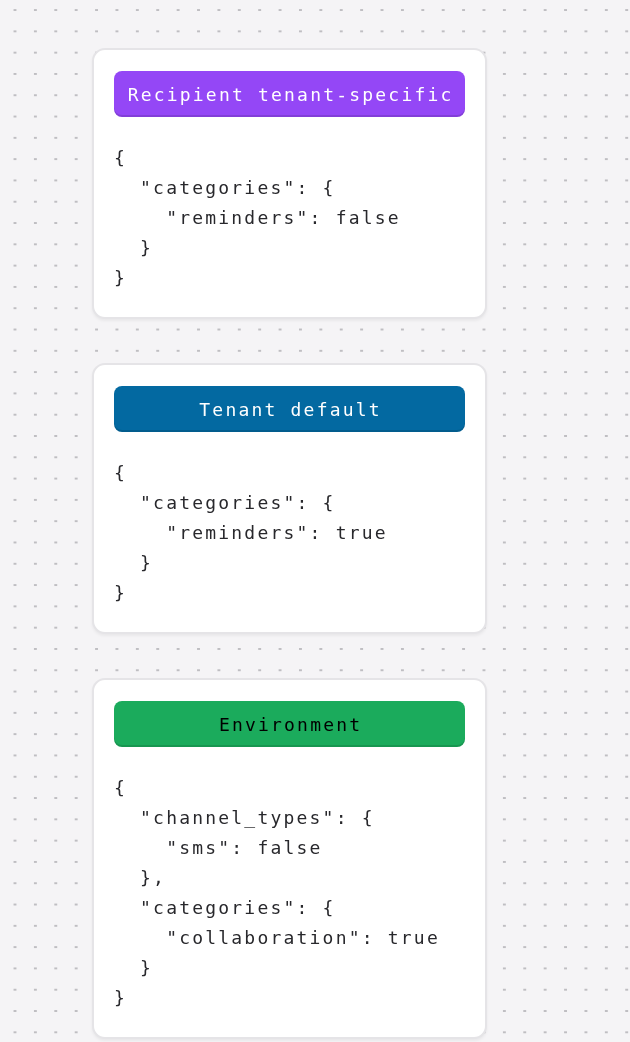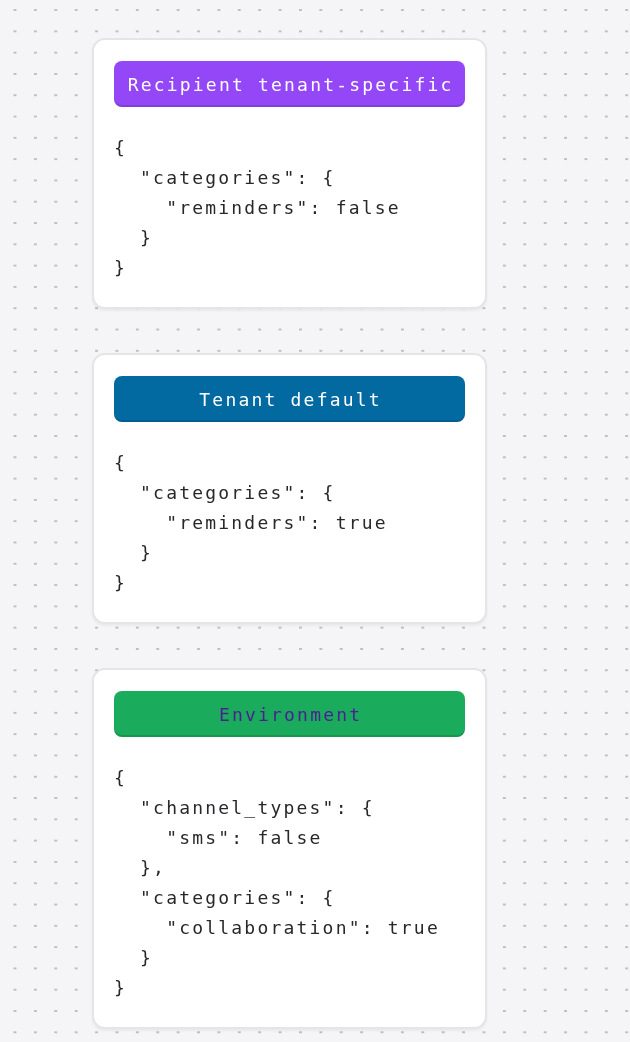--- a/index.html
+++ b/index.html
@@ -14,21 +14,21 @@
   body {
     background-color: #f5f4f6;
     background-image: radial-gradient(circle, #bfbec2 1.1px, rgba(191,190,194,0) 1.45px);
     background-size: 20.4px 21.3px;
     background-position: 4.8px -0.6px;
   }
 
   .canvas {
     width: 579px;
     height: 1042px;
-    padding-top: 38px;
+    padding-top: 48px;
   }
 
   .card {
     width: 395px;
     margin: 0 auto;
     background: #ffffff;
     border: 2px solid #e5e4e7;
     border-radius: 13px;
     padding: 21px 20px 24px 20px;
     box-shadow: 0 2px 3px rgba(0,0,0,0.05);
@@ -77,21 +77,21 @@
   <section class="card">
     <div class="badge" style="background: #0369a1; color: rgb(255, 255, 255);">Tenant default</div>
     <pre class="code">{
   "categories": {
     "reminders": true
   }
 }</pre>
   </section>
 
   <section class="card">
-    <div class="badge" style="background: rgb(27, 171, 92); color: #4c1d95;">Environment</div>
+    <div class="badge" style="background: rgb(27, 171, 92); color: #000000;">Environment</div>
     <pre class="code">{
   "channel_types": {
     "sms": false
   },
   "categories": {
     "collaboration": true
   }
 }</pre>
   </section>
 

